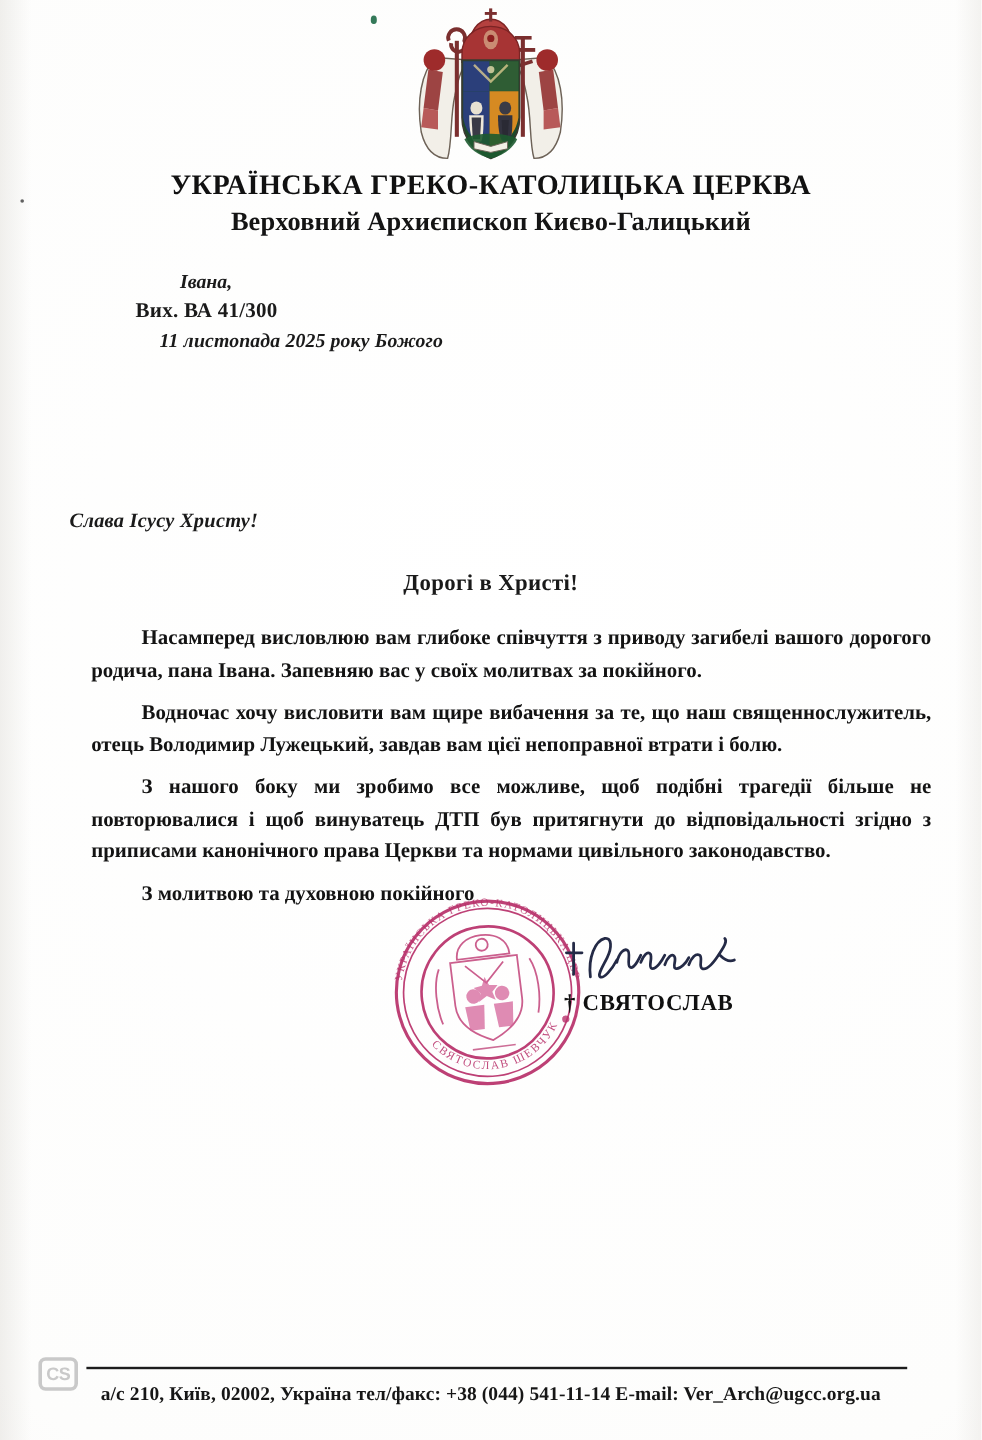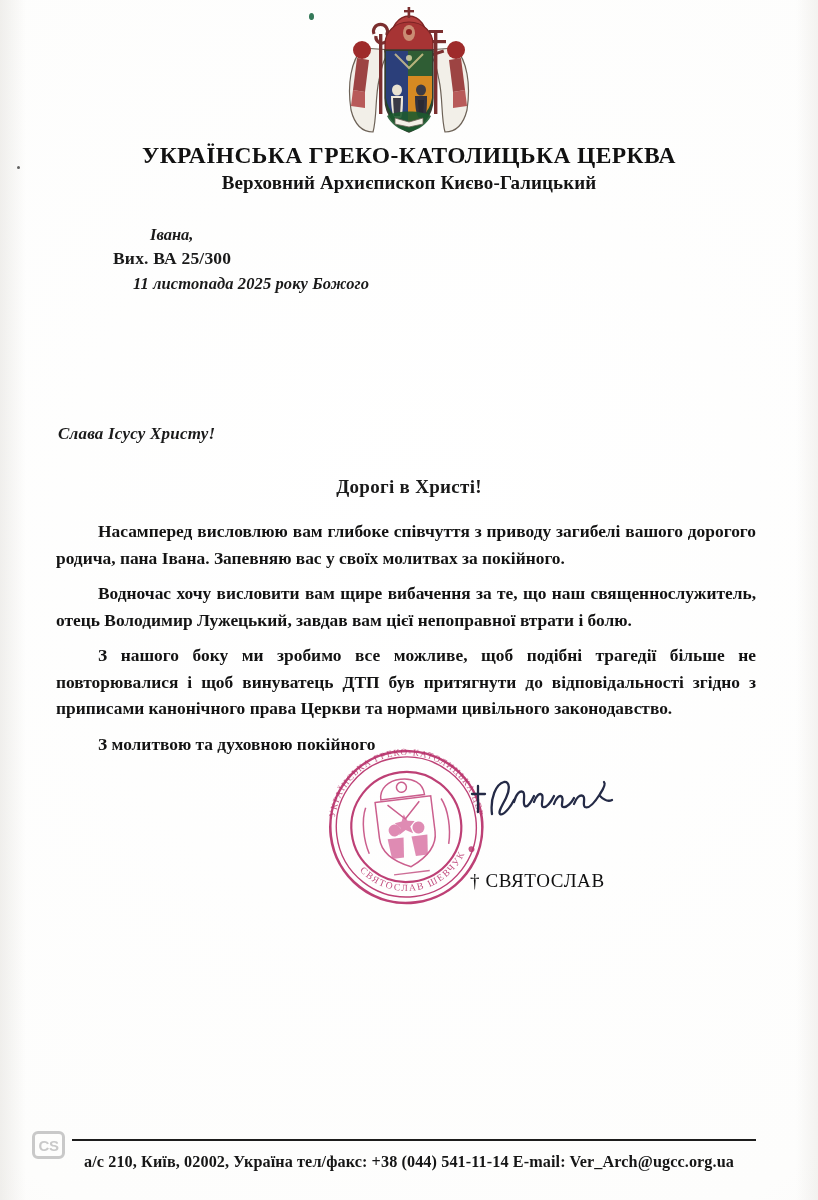--- a/index.html
+++ b/index.html
@@ -73,21 +73,21 @@
     font-weight: bold;
     letter-spacing: .4px;
     color: #111;
     font-family: "Liberation Serif", "DejaVu Serif", serif;
   }
   .org-sub {
     position: absolute;
     left: 0; right: 0;
     top: 172px;
     text-align: center;
-    font-size: 19px;
+    font-size: 22px;
     font-weight: bold;
     letter-spacing: .1px;
     color: #141414;
   }
 
   
   .refblock {
     position: absolute;
     left: 113px;
     top: 224px;
@@ -144,21 +144,21 @@
     top: 476px;
     text-align: center;
     font-weight: bold;
     font-size: 19px;
     letter-spacing: .3px;
   }
 
   
   .body-text {
     position: absolute;
-    left: 56px;
+    left: 76px;
     top: 518px;
     width: 700px;
   }
   .para {
     text-align: justify;
     text-justify: inter-word;
     text-indent: 42px;
     font-size: 17.4px;
     line-height: 26.5px;
     margin: 0 0 9px 0;
@@ -191,26 +191,25 @@
     left: 470px;
     top: 772px;
     width: 160px;
     height: 52px;
   }
   .sig-script svg { display: block; width: 100%; height: 100%; }
   .sig-name {
     position: absolute;
     left: 470px;
     top: 826px;
-    font-weight: normal;
+    font-weight: bold;
     font-size: 19px;
     letter-spacing: .6px;
     color: #101010;
     white-space: nowrap;
-    margin-top: 44px;
   }
 
   
   .footer-rule {
     position: absolute;
     left: 72px;
     right: 62px;
     top: 1139px;
     height: 2px;
     background: #1d1d1d;
@@ -329,21 +328,21 @@
 
       <path d="M62 112 L76 116 L90 112 L90 118 L76 121 L62 118 Z" fill="#f3f0e6" stroke="#6d6257" stroke-width=".8"></path>
     </svg>
   </div>
 
   <div class="org-title">УКРАЇНСЬКА ГРЕКО-КАТОЛИЦЬКА ЦЕРКВА</div>
   <div class="org-sub">Верховний Архиєпископ Києво-Галицький</div>
 
   <div class="refblock">
     <div class="ref-city">Івана,</div>
-    <div class="ref-num">Вих. ВА 25/300</div>
+    <div class="ref-num">Вих. ВА 41/300</div>
     <div class="ref-date">11 листопада 2025 року Божого</div>
   </div>
 
 
   <div class="greeting-italic">Слава Ісусу Христу!</div>
   <div class="greeting-bold">Дорогі в Христі!</div>
 
   <div class="body-text">
     <p class="para">Насамперед висловлюю вам глибоке співчуття з приводу загибелі вашого дорогого родича, пана Івана. Запевняю вас у своїх молитвах за покійного.</p>
     <p class="para">Водночас хочу висловити вам щире вибачення за те, що наш священнослужитель, отець Володимир Лужецький, завдав вам цієї непоправної втрати і болю.</p>

